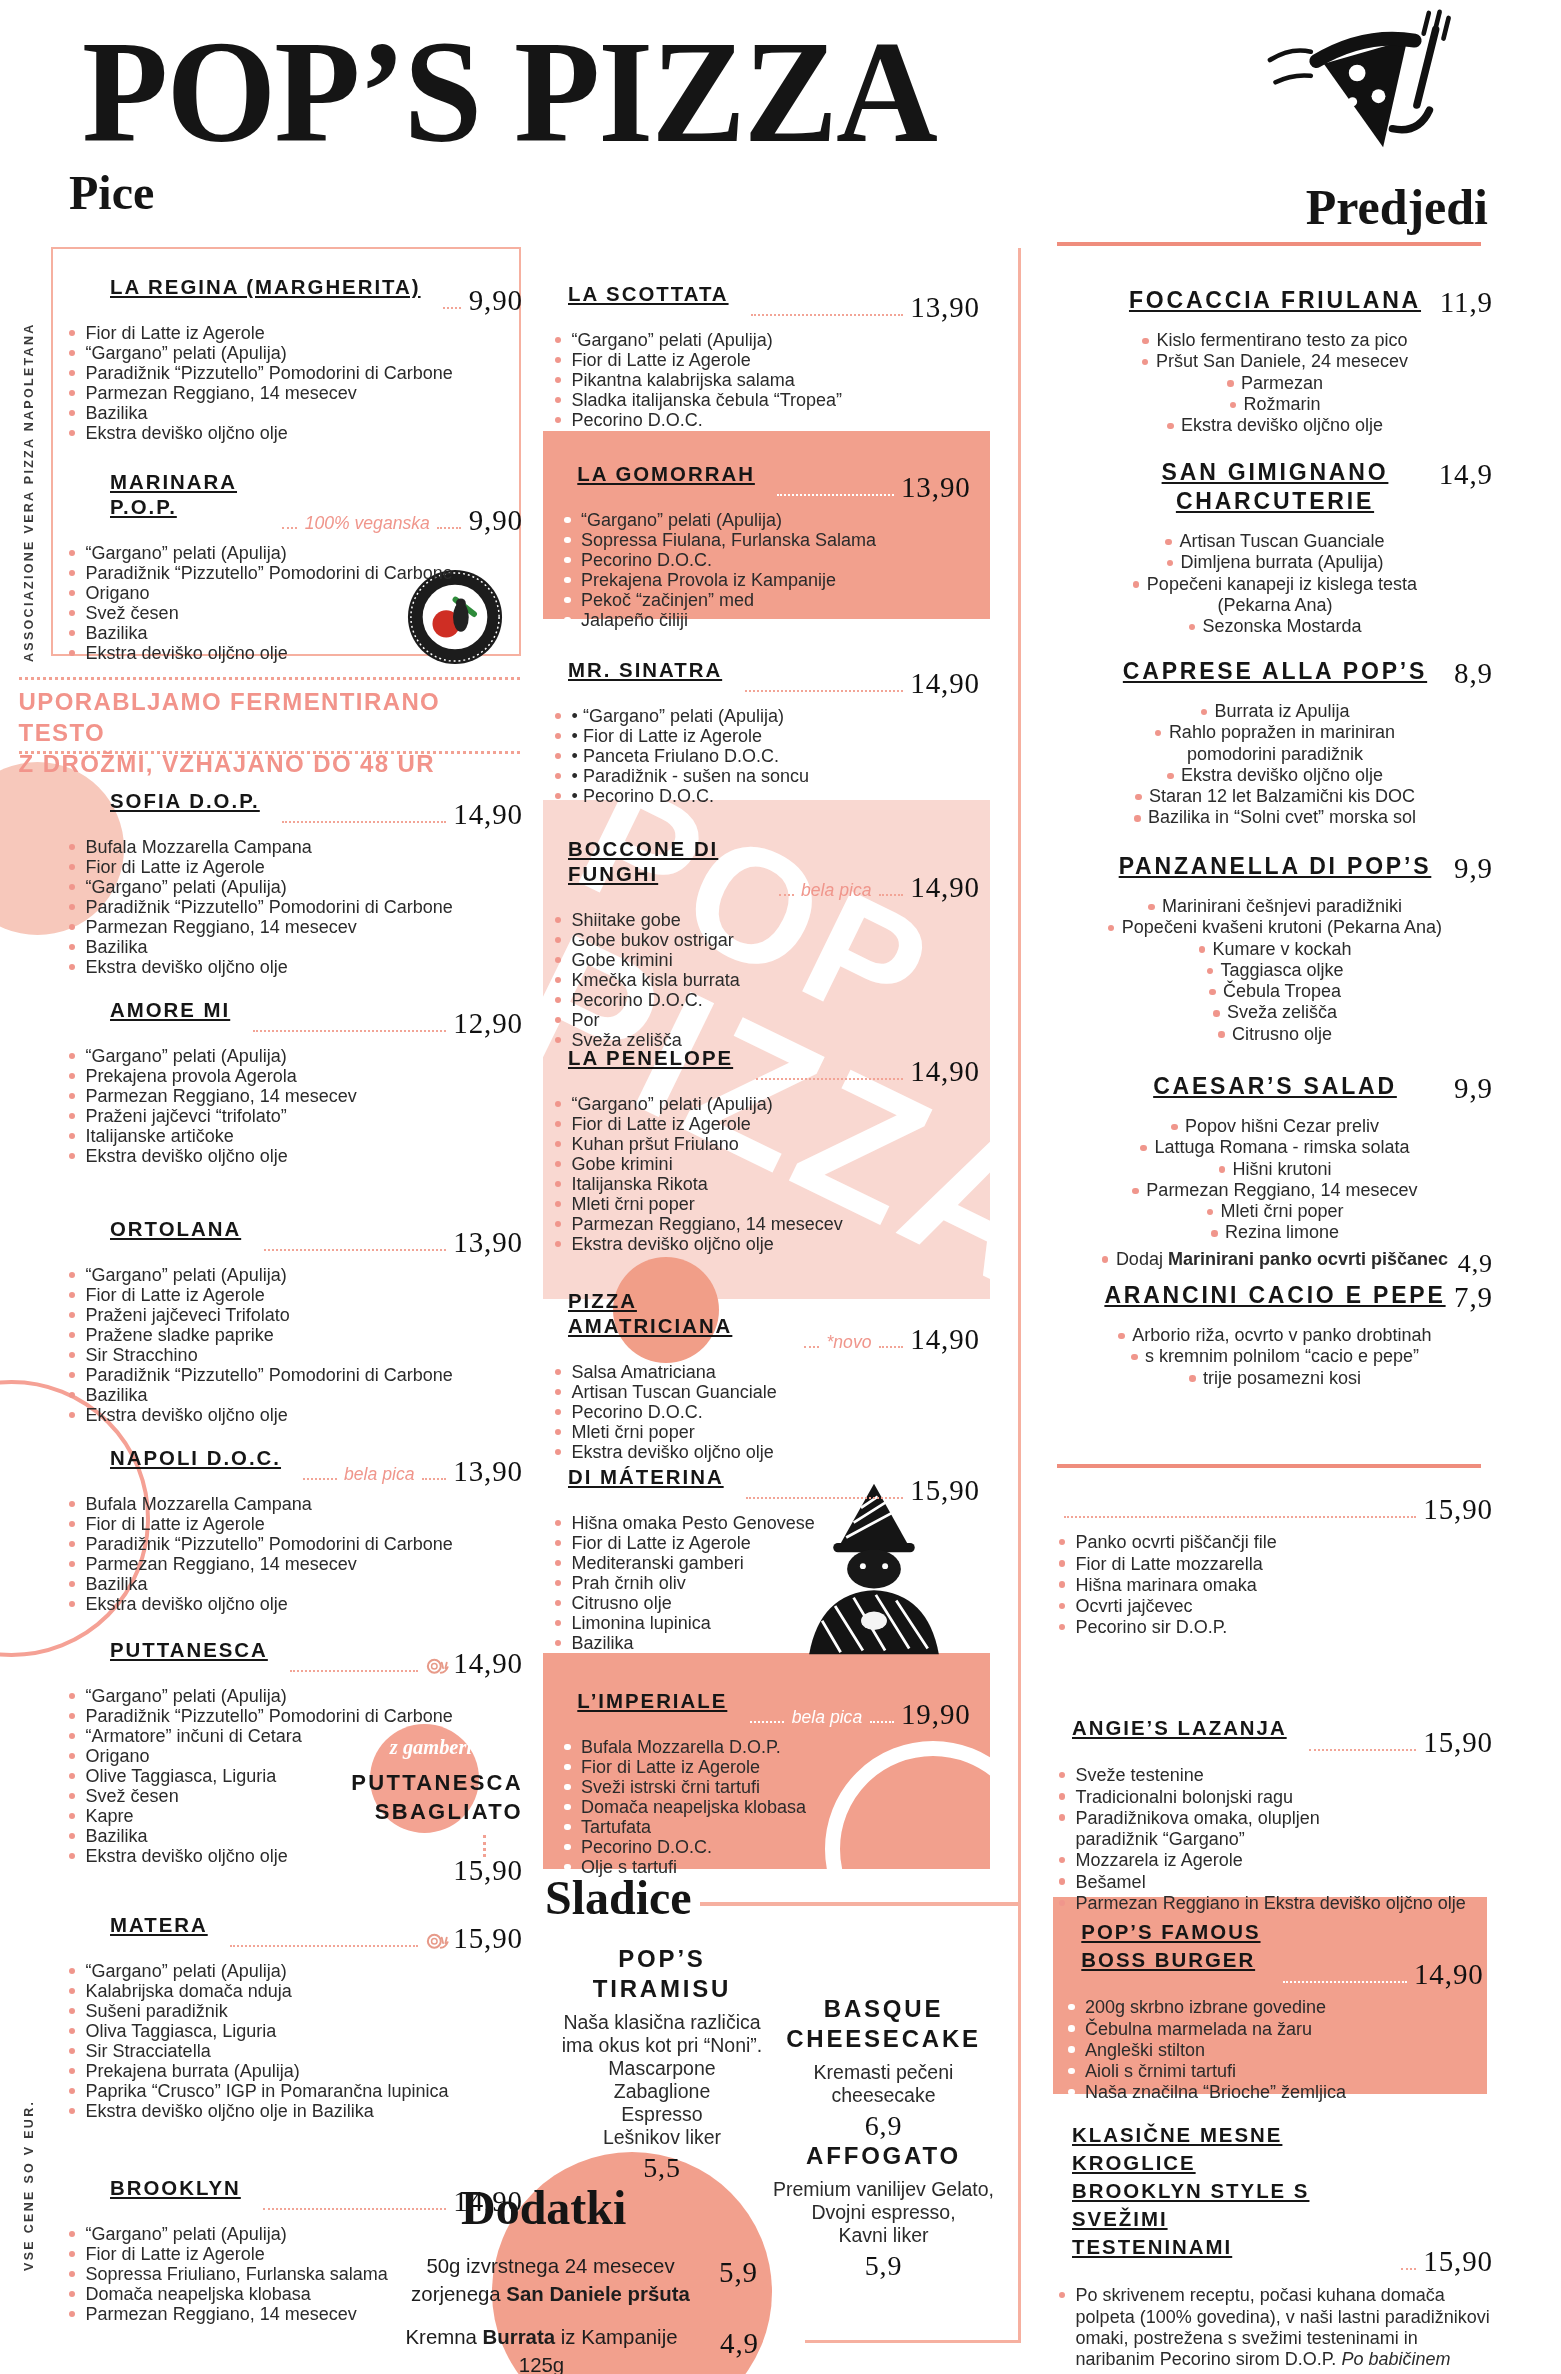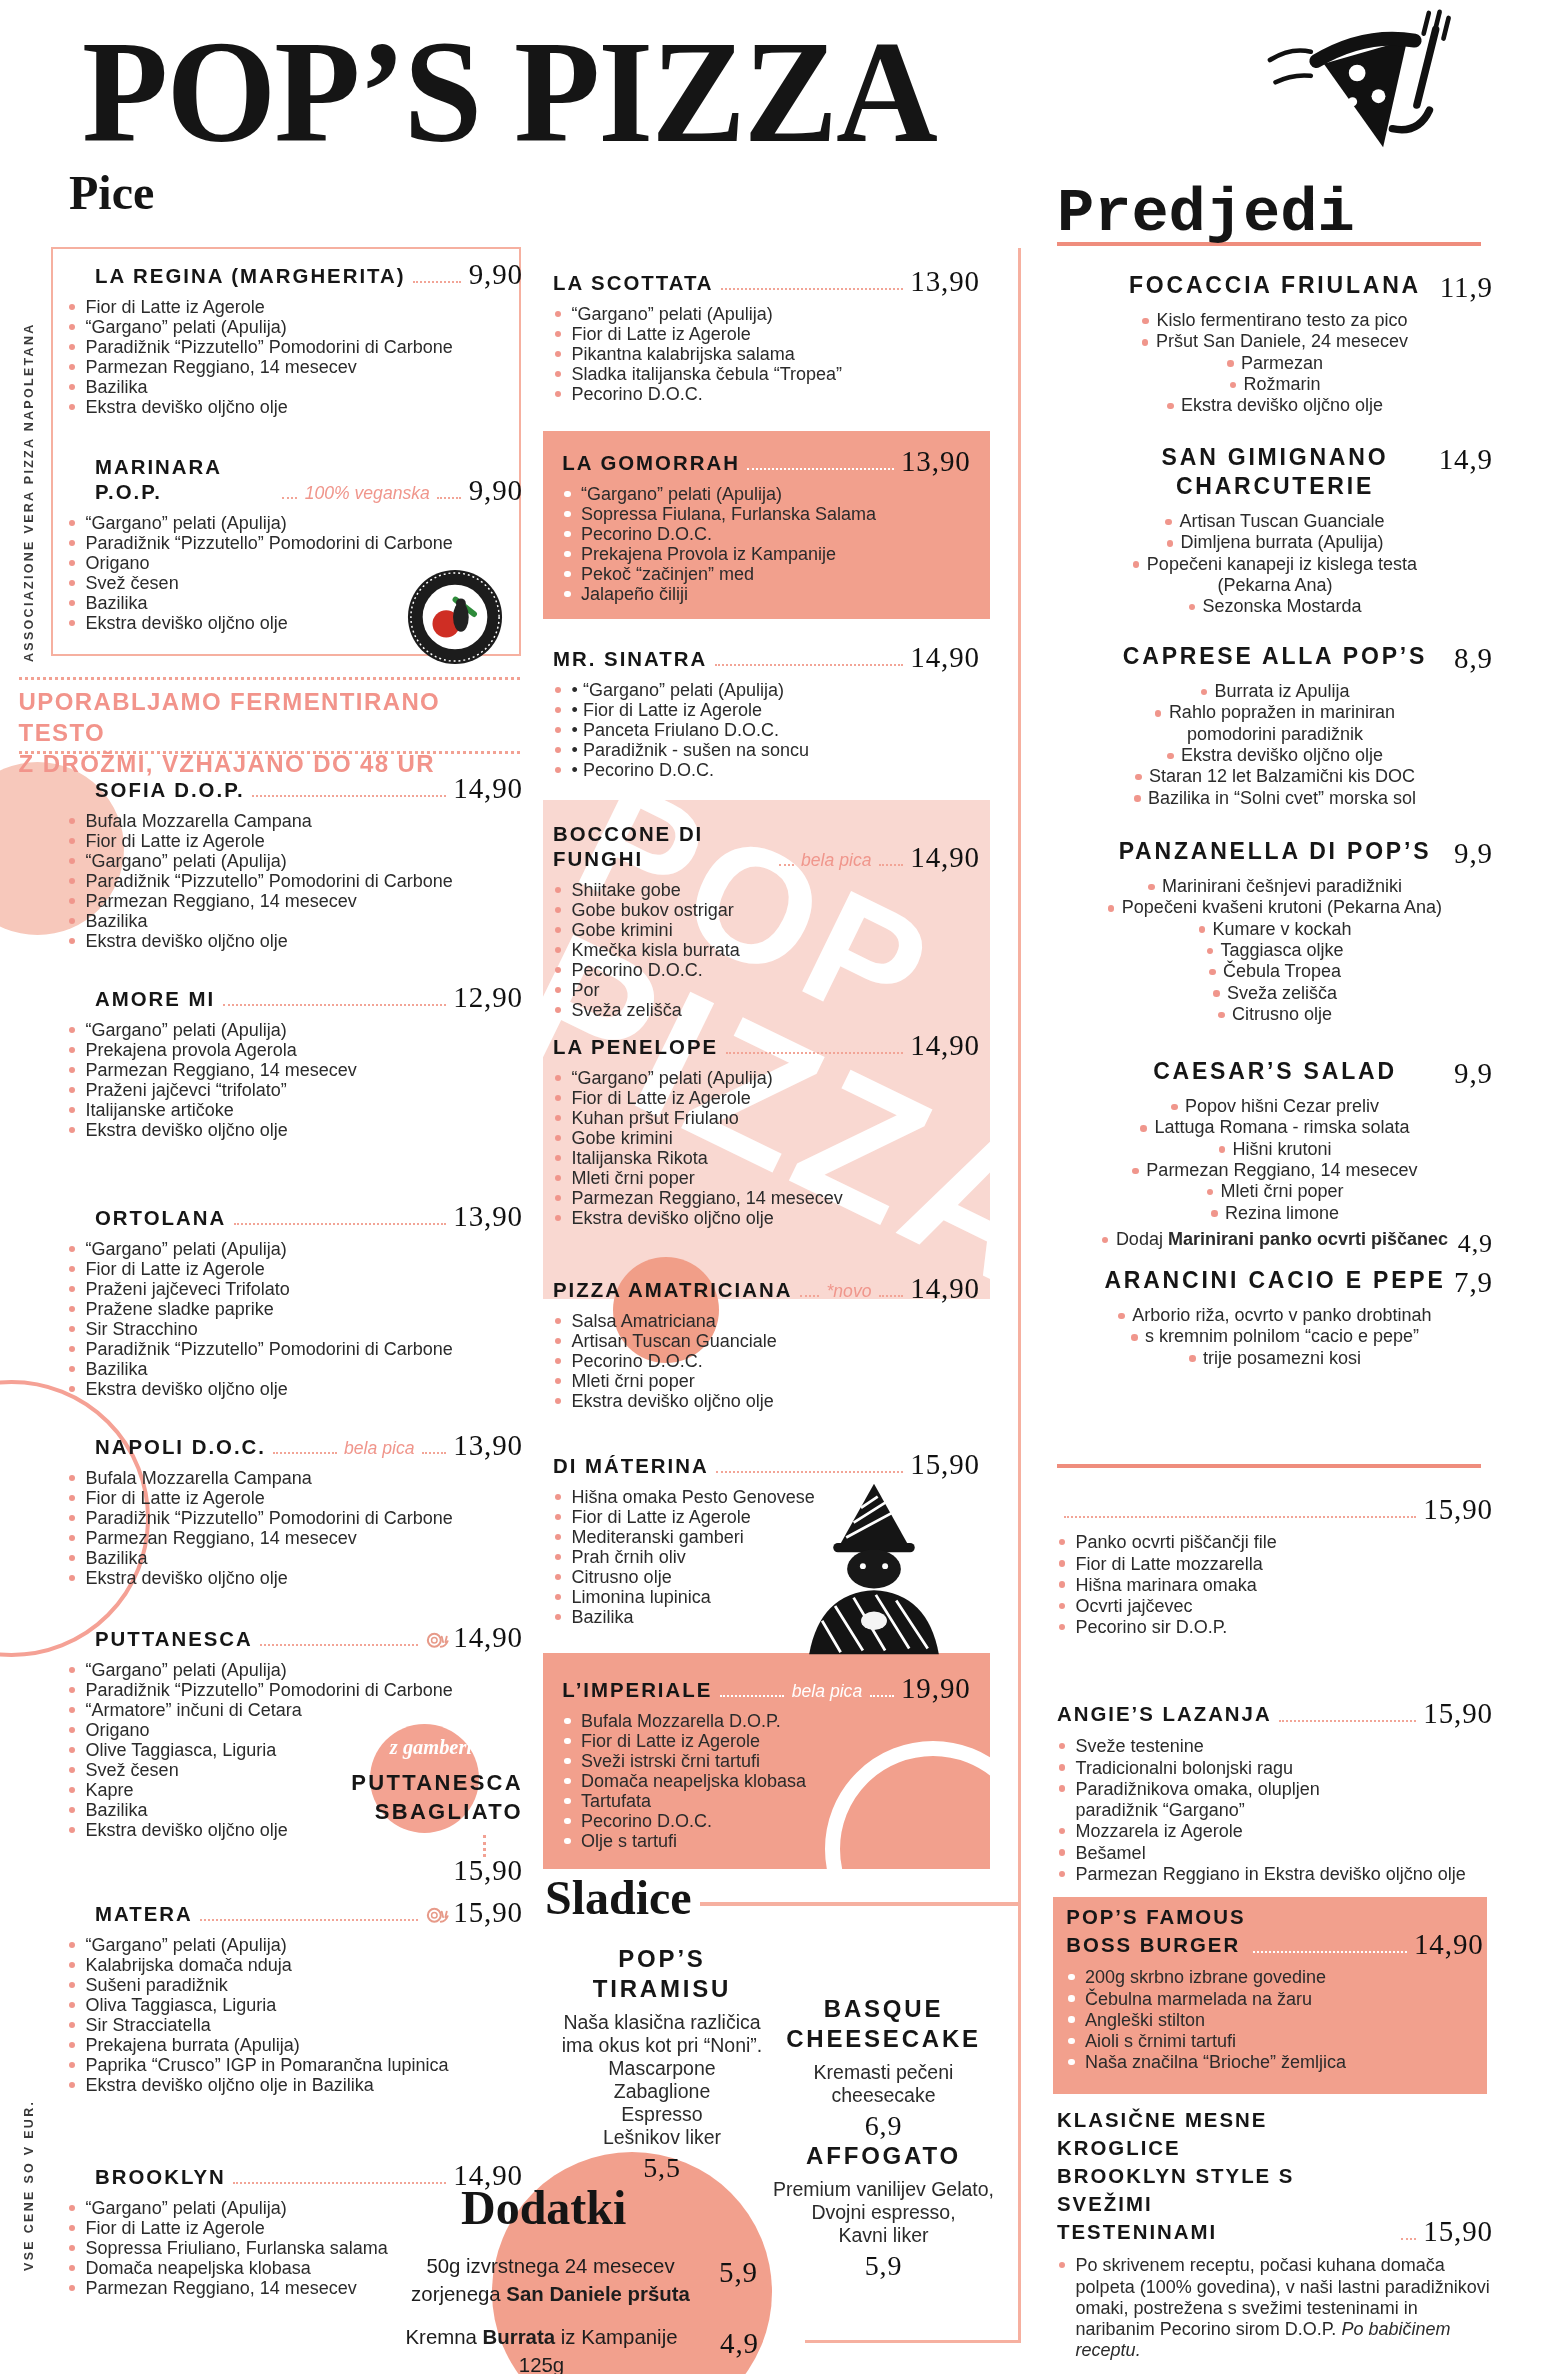--- a/index.html
+++ b/index.html
@@ -27,21 +27,21 @@
   #sep1{left:18.6px;top:677px;width:501px;border-top:3.7px dotted #F2A193;}
   #sep2{left:18.6px;top:751px;width:501px;border-top:3.7px dotted #F2A193;}
   #sbag-tick{left:483px;top:1835px;width:0;height:22px;border-left:3.7px dotted #F2A193;}
   .wm{position:absolute;color:#fff;font-weight:700;letter-spacing:7.4px;line-height:1;transform:rotate(26deg);}
   #wm1{font-size:162px;left:32px;top:26px;}
   #wm2{font-size:184px;left:-37px;top:218px;}
   
   .big-serif{position:absolute;font-family:"Liberation Serif",serif;font-weight:700;color:#151515;margin:0;}
   #h-title{left:82px;top:7.4px;width:1150px;font-size:147px;letter-spacing:-1.9px;transform:scaleX(.96);transform-origin:left;}
   #h-pice{left:69px;top:165px;font-size:48px;}
-  #h-predjedi{left:1057px;top:178px;width:431px;font-size:62px;text-align:left;font-family:Liberation Mono, monospace;}
+  #h-predjedi{left:1057px;top:178px;width:431px;font-size:50px;text-align:right;}
   #h-jedi{left:1057px;top:1399px;width:431px;font-size:50px;text-align:center;}
   #h-sladice{left:545px;top:1870px;font-size:48px;}
   #h-dodatki{left:461px;top:2180px;font-size:48px;z-index:3;}
   
   #note{position:absolute;left:18.6px;top:686px;width:501px;color:#F2948B;font-weight:700;
         font-size:24px;letter-spacing:1.4px;line-height:31px;}
   
   .vt{position:absolute;transform:rotate(-90deg);transform-origin:left top;font-size:12.5px;
       font-weight:700;letter-spacing:2.3px;color:#3a3a3a;white-space:nowrap;}
   #vt-top{left:22px;top:662px;}
@@ -62,22 +62,22 @@
   #col-mid>.mi:nth-child(5){top:1031px}#col-mid>.mi:nth-child(6){top:1274px}
   #col-mid>.mi:nth-child(7){top:1450px}#col-mid>.mi:nth-child(8){top:1674px}
   #col-right>.mi:nth-child(1){top:271px}#col-right>.mi:nth-child(2){top:443px}
   #col-right>.mi:nth-child(3){top:642px}#col-right>.mi:nth-child(4){top:837px}
   #col-right>.mi:nth-child(5){top:1057px}#col-right>.mi:nth-child(6){top:1266px}
   #col-right>.mi:nth-child(7){top:1495px}#col-right>.mi:nth-child(8){top:1699px}
   #col-right>.mi:nth-child(9){top:1903px}#col-right>.mi:nth-child(10){top:2106px}
   
   .mi-head{display:flex;align-items:flex-end;}
   #col-left .mi-head{padding-left:28px;}
-  .mi-name{margin:0;font-size:20.4px;font-weight:700;letter-spacing:2px;line-height:25px;
-           white-space:pre-line;color:#161616;}
+  .mi-name{margin:15px;font-size:20.4px;font-weight:700;letter-spacing:2px;line-height:25px;
+           white-space:pre-line;color:#161616;text-decoration:underline;}
   .leader{flex:1 1 auto;min-width:15px;border-bottom:2.8px dotted #F2A496;margin:0 7.4px 6.5px;}
   .leader.l2{flex:0 0 24px;}
   .tag{font-size:17.6px;color:#F0968C;font-style:italic;margin-bottom:0.9px;white-space:nowrap;}
   .price{font-family:"Liberation Serif",serif;font-size:29px;letter-spacing:0.9px;color:#111;line-height:1;}
   .snail{margin:0 3.7px 3.7px 0;}
   .mi-ing{list-style:none;margin:8.3px 0 0;padding:0;}
   .mi-ing li{position:relative;padding-left:18.6px;font-size:18px;line-height:20px;color:#2b2b2b;}
   .mi-ing li::before{content:"";position:absolute;left:1.9px;top:6.5px;width:6.5px;height:6.5px;border-radius:50%;background:#F0968C;}
   .mi-ing li.cont{padding-left:18.6px;}
   .mi-ing li.cont::before{display:none;}

